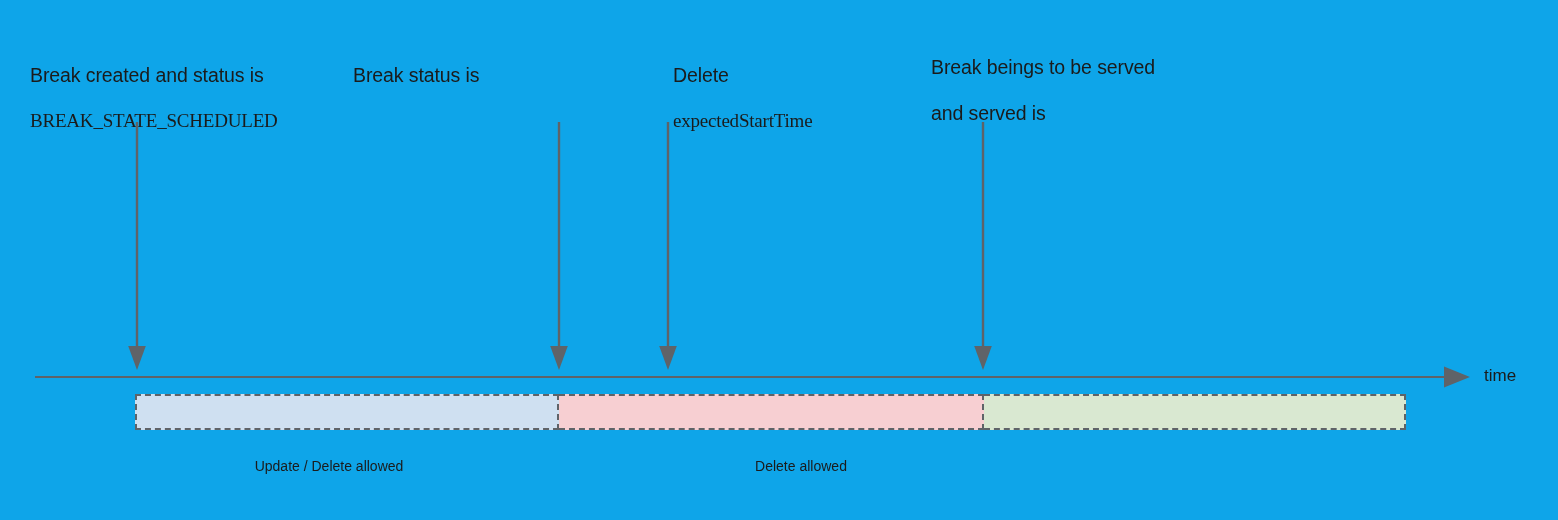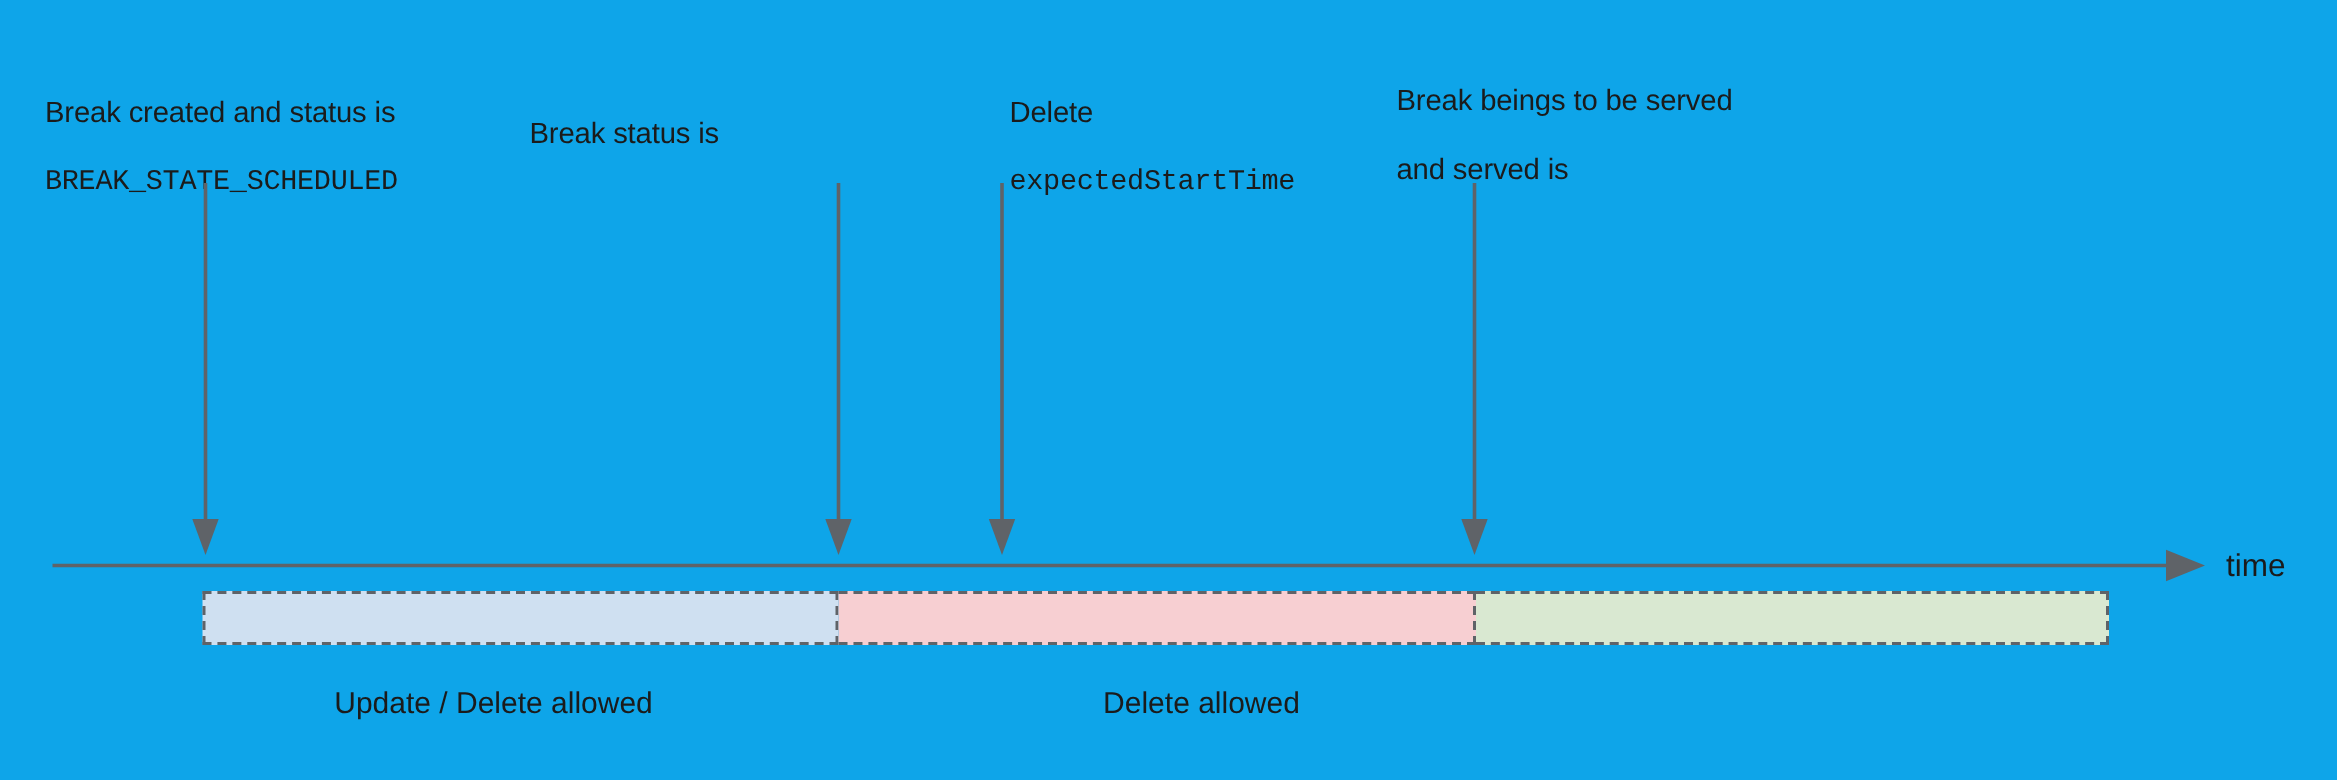--- a/index.html
+++ b/index.html
@@ -26,79 +26,79 @@
     white-space: pre-line;
   }
   .ann-line {
     display: block;
     font-family: "Liberation Sans", sans-serif;
     font-size: 19.5px;
     color: #1b1b1b;
     letter-spacing: -0.1px;
   }
   .ann-line.mono {
-    font-family: Liberation Mono, monospace;
+    font-family: Liberation Serif, serif;
     font-size: 19px;
     letter-spacing: -0.2px;
   }
 
   
   .down-arrow {
     position: absolute;
     pointer-events: none;
   }
 
   
   #axis-svg {
     position: absolute;
     left: 0;
     top: 0;
   }
   .axis-label {
     position: absolute;
     font-family: "Liberation Sans", sans-serif;
-    font-size: 21px;
+    font-size: 17px;
     color: #1b1b1b;
   }
 
   
   .phase-bar {
     position: absolute;
     top: 394px;
     height: 36px;
     box-sizing: border-box;
     border: 2px dashed #5f6368;
   }
   .phase-bar + .phase-bar {
     border-left: none;
   }
 
   
   .phase-caption {
     position: absolute;
     top: 458px;
     font-family: "Liberation Sans", sans-serif;
-    font-size: 20px;
+    font-size: 14px;
     color: #1b1b1b;
     text-align: center;
     transform: translateX(-50%);
     white-space: nowrap;
   }
 </style>
 </head>
 <body>
 
 <div id="diagram-root">
 
   <div class="annotation" style="left:30px; top:42px;">
     <span class="ann-line">Break created and status is</span>
     <span class="ann-line mono">BREAK_STATE_SCHEDULED</span>
   </div>
 
-  <div class="annotation" style="left:353px; top:56px;">
+  <div class="annotation" style="left:353px; top:42px;">
     <span class="ann-line">Break status is</span>
   </div>
 
   <div class="annotation" style="left:673px; top:42px;">
     <span class="ann-line">Delete</span>
     <span class="ann-line mono">expectedStartTime</span>
   </div>
 
   <div class="annotation" style="left:931px; top:34px;">
     <span class="ann-line">Break beings to be served</span>

